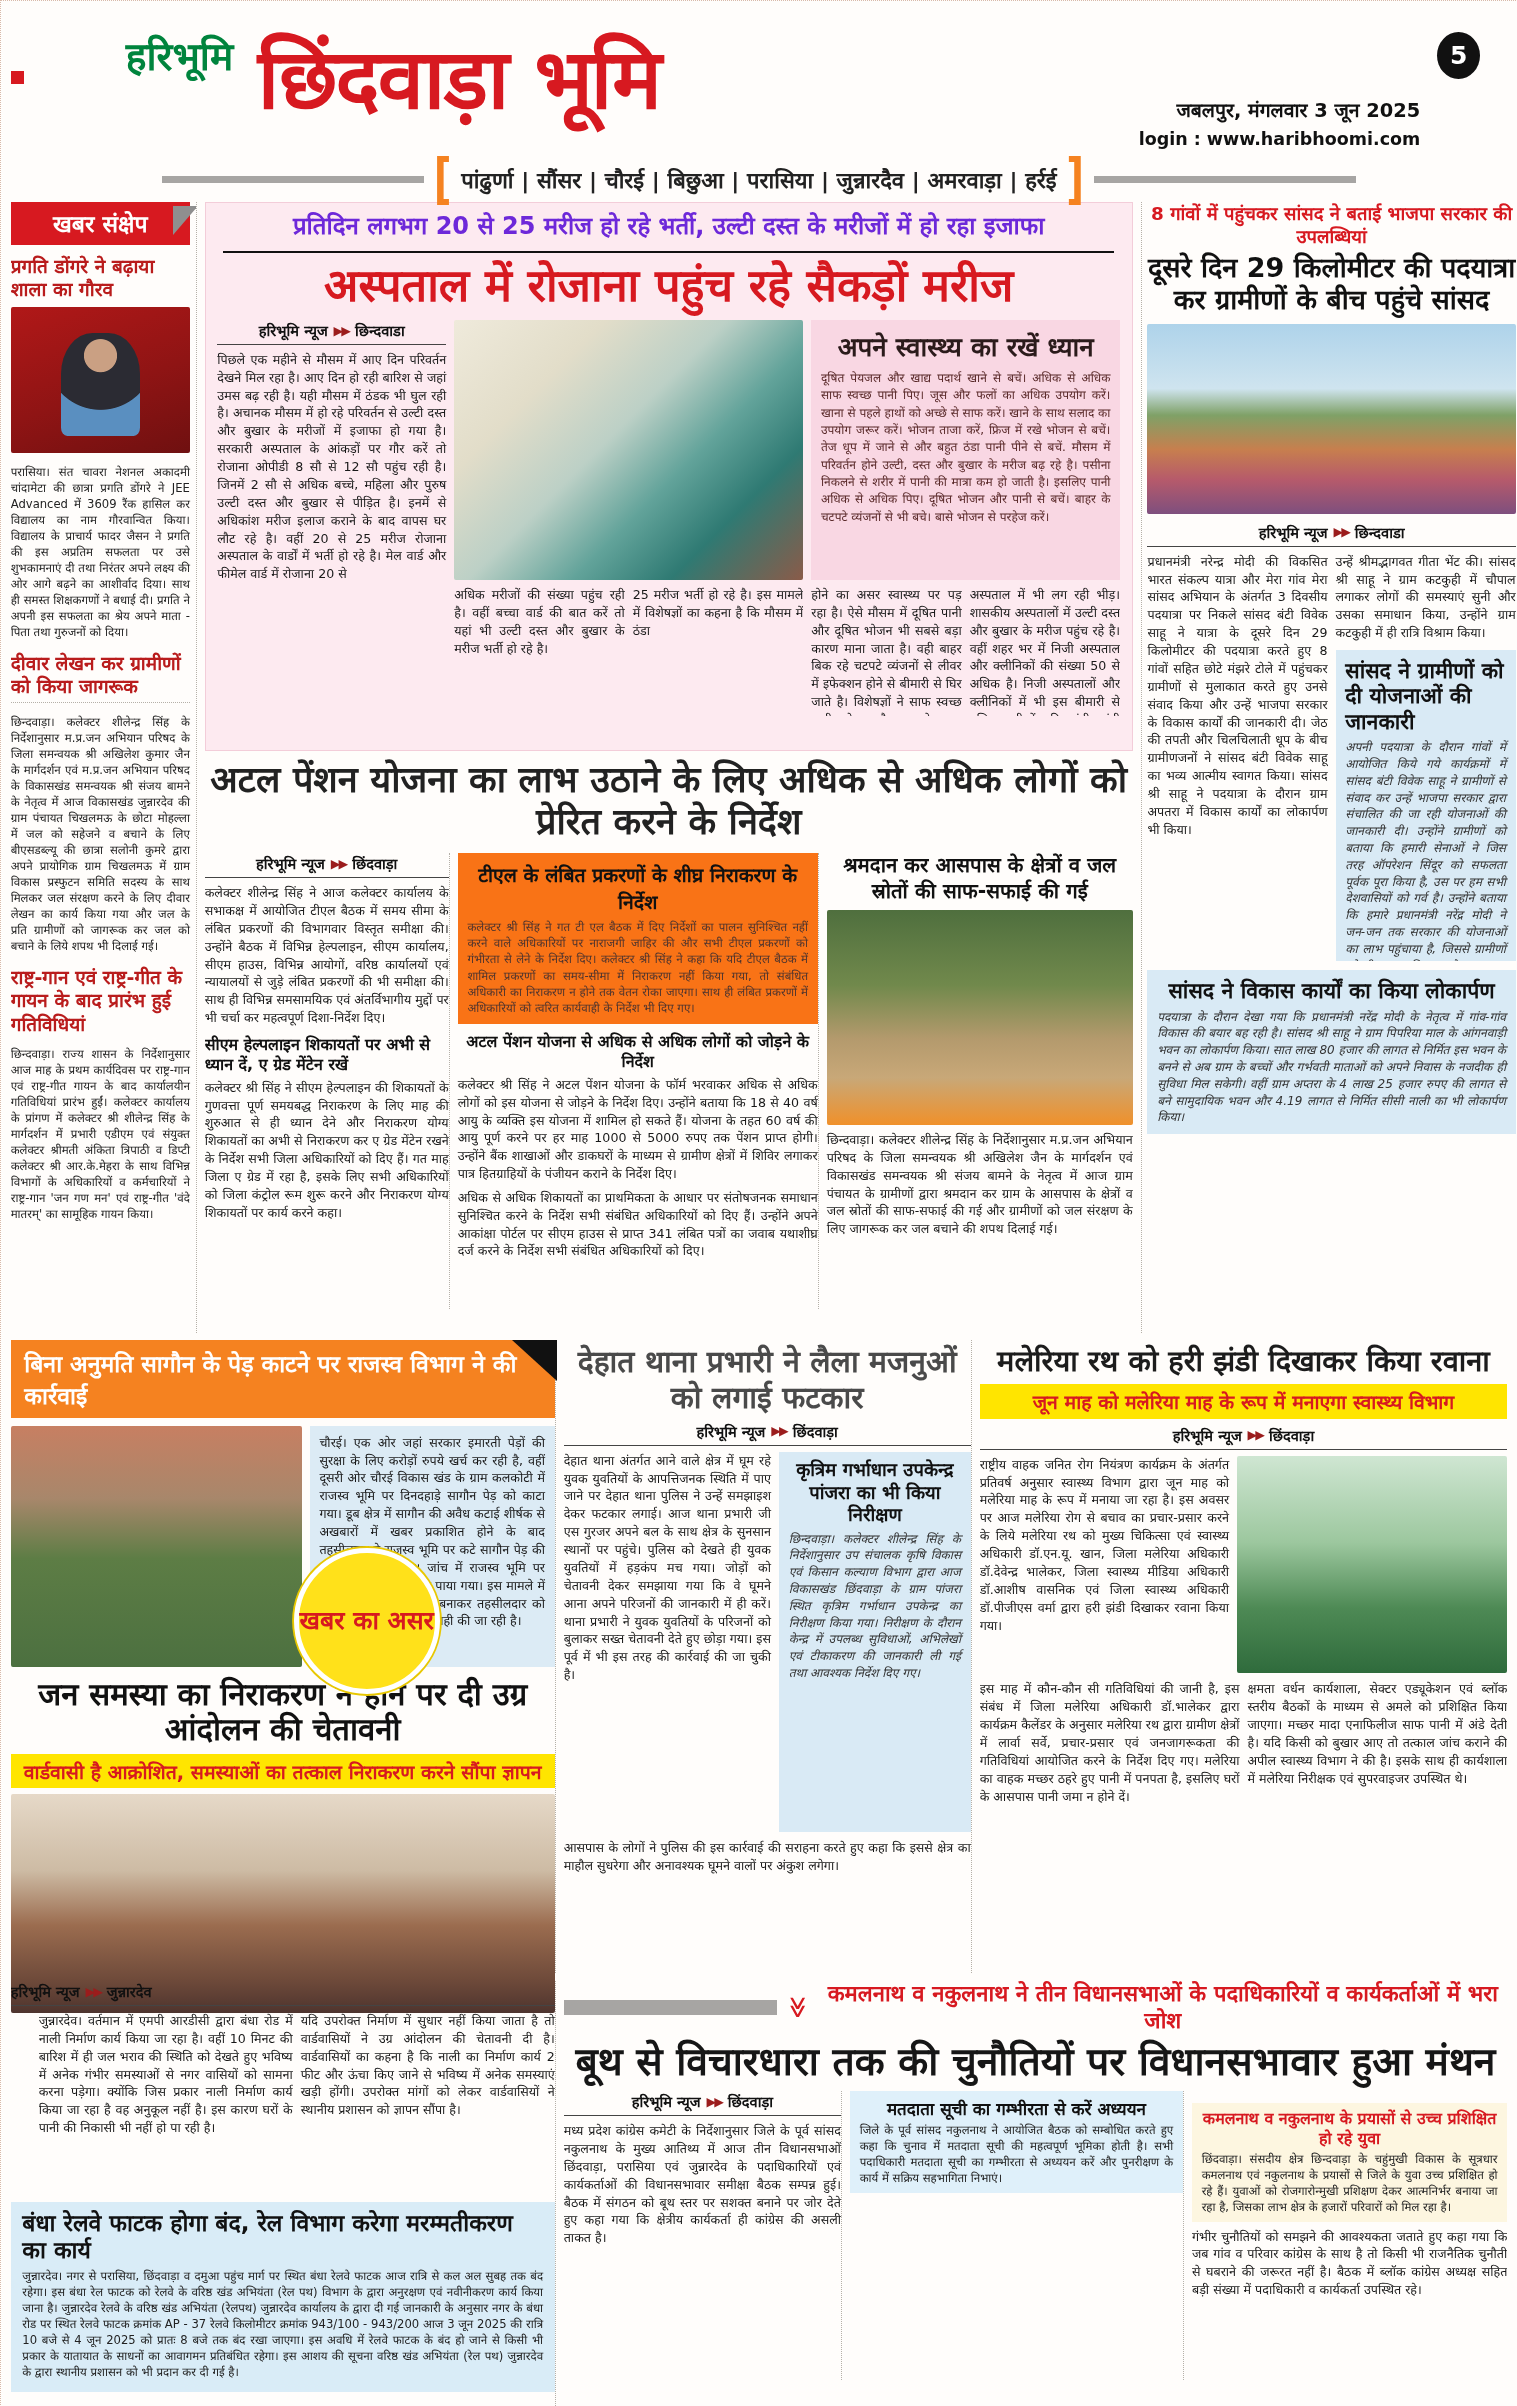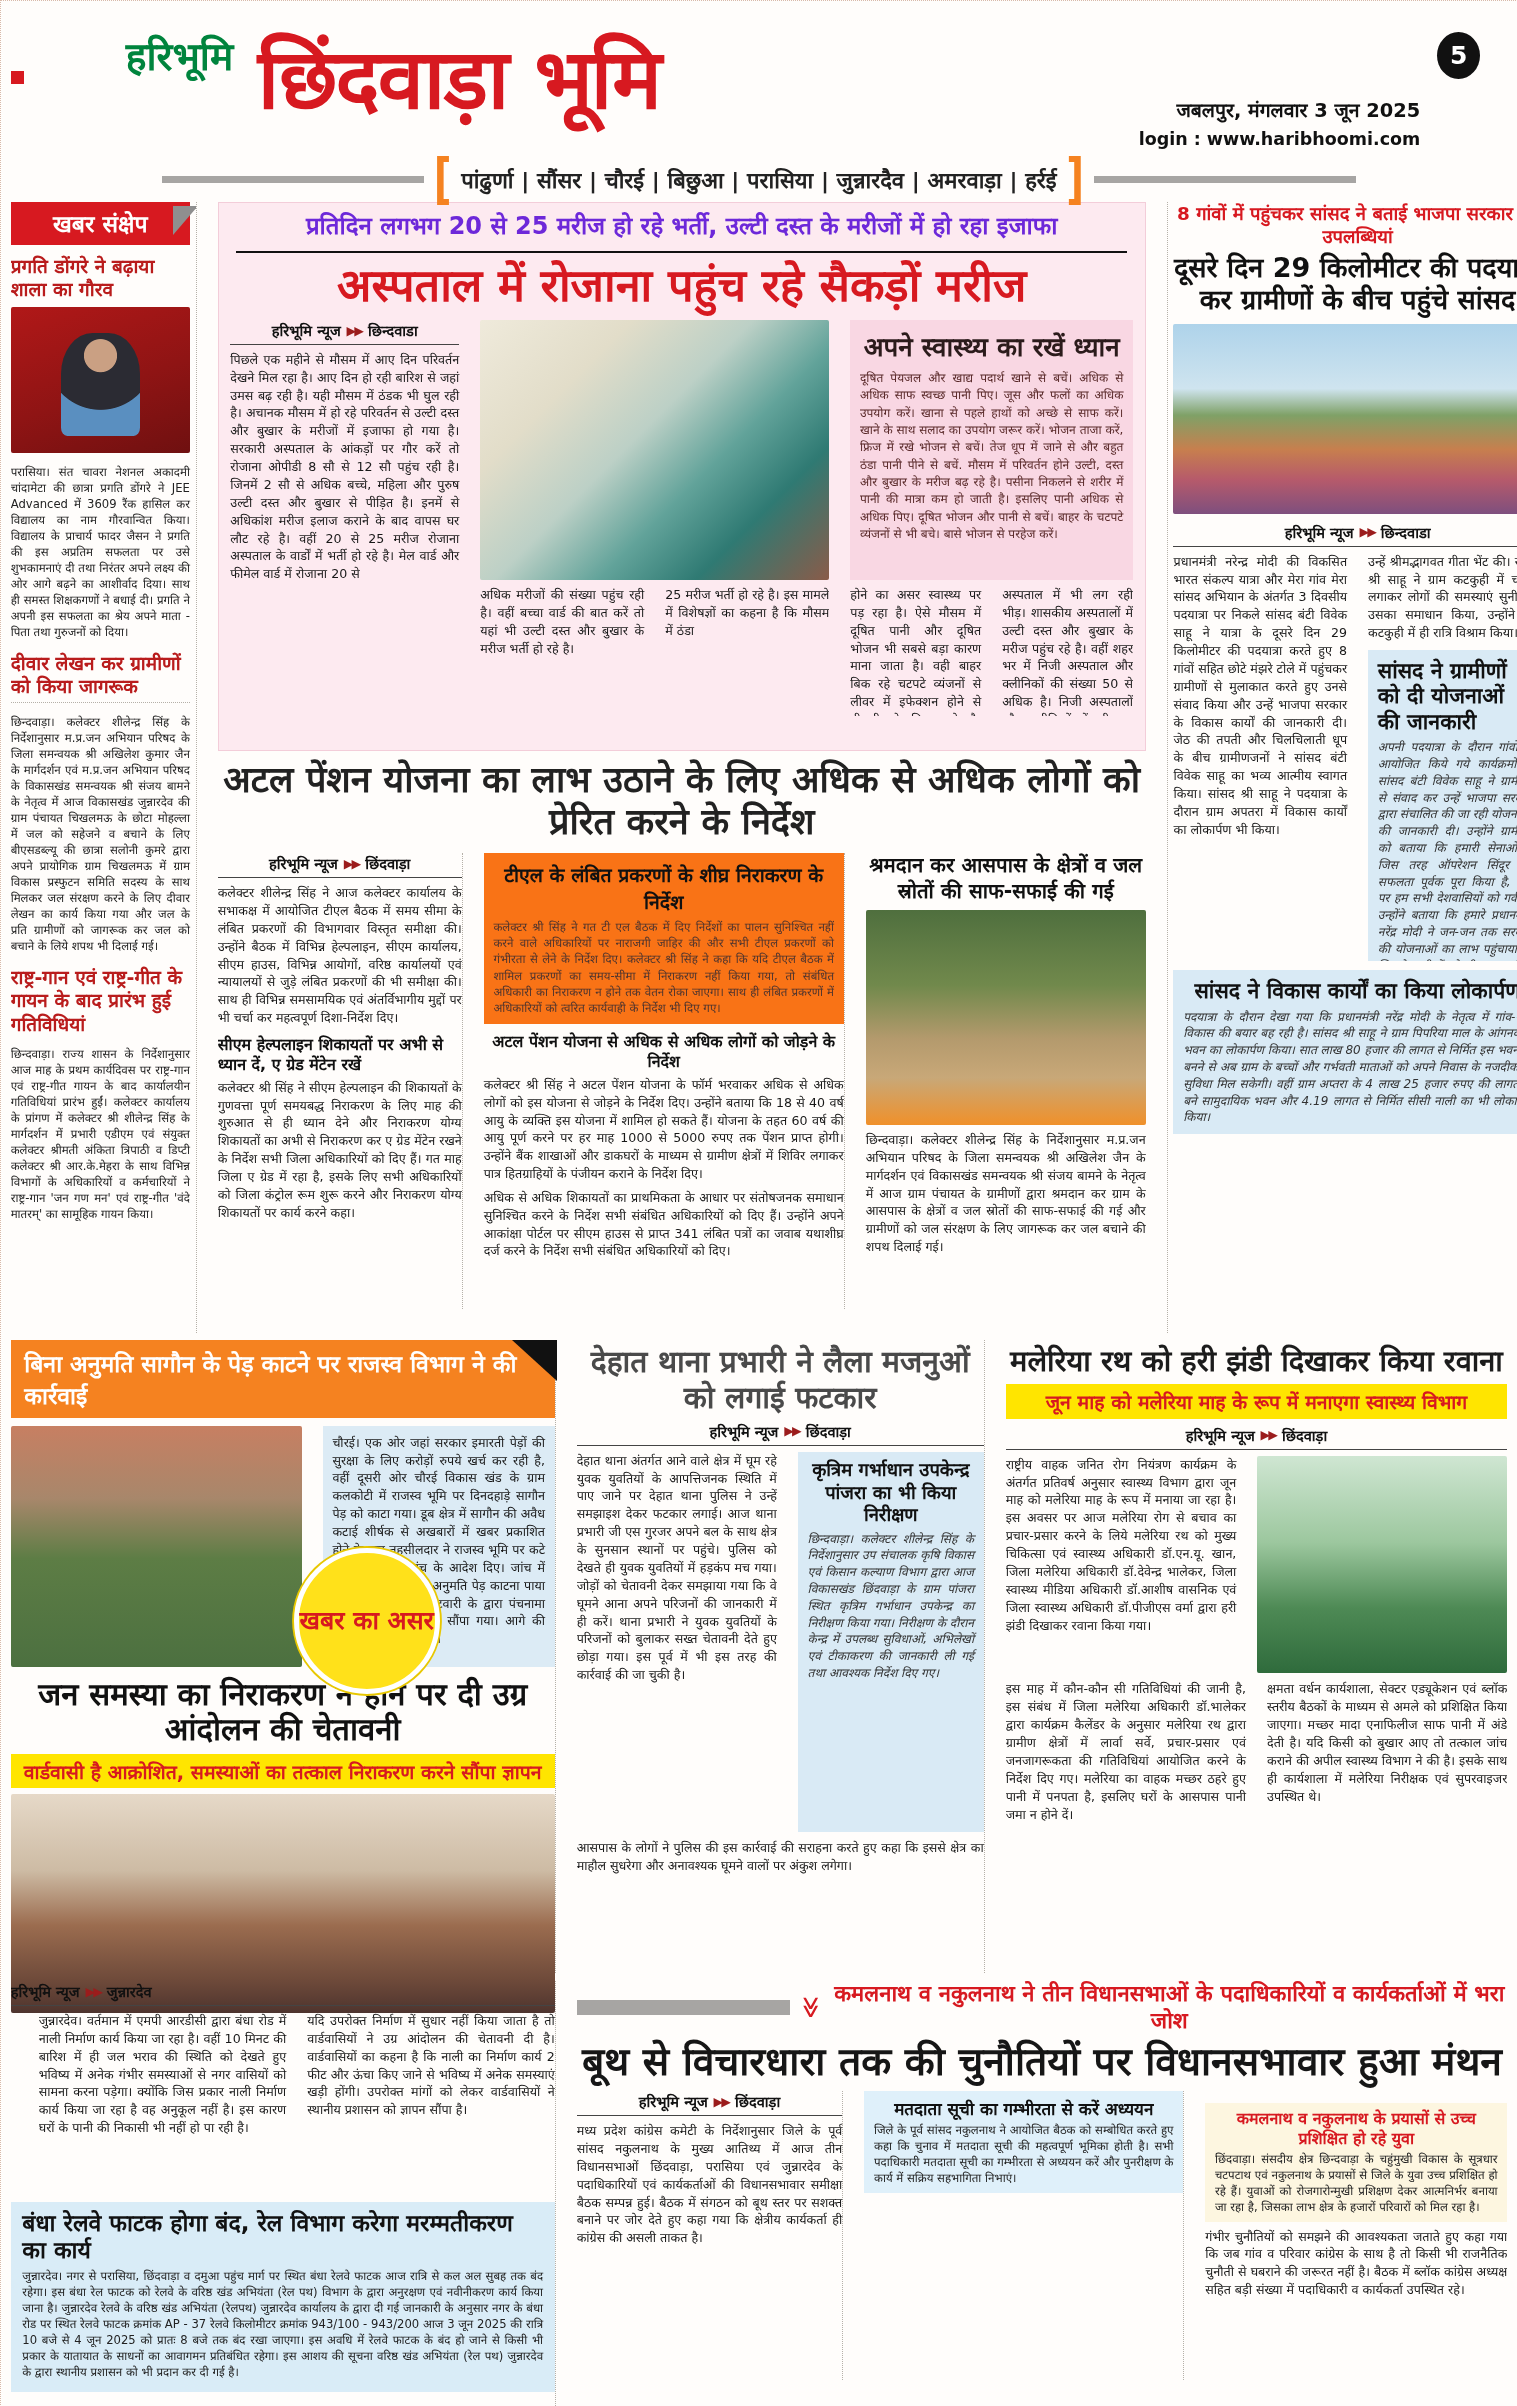--- a/index.html
+++ b/index.html
@@ -15,21 +15,21 @@
               color:#fff;font-size:25px;font-weight:bold;display:flex;align-items:center;justify-content:center;}
   .dateline{position:absolute;right:87px;top:85px;font-weight:bold;font-size:19.4px;color:#111;}
   .login-line{position:absolute;right:87px;top:118px;font-weight:bold;font-size:17.5px;color:#111;}
   .red-mark{position:absolute;left:0px;top:60px;width:13.6px;height:13.6px;background:#d71920;}
   
   .navstrip{height:45px;display:flex;align-items:center;justify-content:center;gap:9.7px;}
   .nav-line{flex:1;height:6.8px;background:#a7a5a3;max-width:262px;}
   .bracket{color:#f58220;font-size:39px;font-weight:bold;line-height:0.8;transform:scaleY(1.4);}
   .nav-text{font-size:22px;font-weight:bold;color:#222;white-space:nowrap;}
   
-  .row{display:flex;gap:21px;}
+  .row{display:flex;gap:8px;}
   .bt{font-size:12.6px;line-height:1.42;text-align:justify;color:#181818;}
   .bt-sm{font-size:11.6px;line-height:1.38;text-align:justify;color:#222;}
   .byline{display:flex;align-items:center;justify-content:center;gap:5.8px;font-weight:bold;font-size:14.6px;
           border-bottom:1.9px solid #444;padding-bottom:3.9px;margin-bottom:5.8px;color:#111;white-space:nowrap;}
   .byl-arrows{color:#9b1c1c;font-size:12.6px;letter-spacing:-1.9px;}
   .ph{border-radius:1.9px;}
   .dotted-r{border-right:1px dotted #b5b0a8;}
   .dotted-b{border-bottom:1px dotted #b5b0a8;}
   
   .rail{width:186px;flex:none;padding-right:5.8px;}
@@ -314,21 +314,21 @@
         </div>
         <div style="width:36%;" class="dotted-r">
           <div class="votebox">
             <div class="vb-title">मतदाता सूची का गम्भीरता से करें अध्ययन</div>
             <p class="bt-sm" style="margin:0;">जिले के पूर्व सांसद नकुलनाथ ने आयोजित बैठक को सम्बोधित करते हुए कहा कि चुनाव में मतदाता सूची की महत्वपूर्ण भूमिका होती है। सभी पदाधिकारी मतदाता सूची का गम्भीरता से अध्ययन करें और पुनरीक्षण के कार्य में सक्रिय सहभागिता निभाएं।</p>
           </div>
         </div>
         <div style="width:34%;">
           <div class="creambox">
             <div class="cb-title">कमलनाथ व नकुलनाथ के प्रयासों से उच्च प्रशिक्षित हो रहे युवा</div>
-            <p class="bt-sm" style="margin:0;">छिंदवाड़ा। संसदीय क्षेत्र छिन्दवाड़ा के चहुंमुखी विकास के सूत्रधार चटपटाथ एवं नकुलनाथ के प्रयासों से जिले के युवा उच्च प्रशिक्षित हो रहे हैं। युवाओं को रोजगारोन्मुखी प्रशिक्षण देकर आत्मनिर्भर बनाया जा रहा है, जिसका लाभ क्षेत्र के हजारों परिवारों को मिल रहा है।</p>
+            <p class="bt-sm" style="margin:0;">छिंदवाड़ा। संसदीय क्षेत्र छिन्दवाड़ा के चहुंमुखी विकास के सूत्रधार कमलनाथ एवं नकुलनाथ के प्रयासों से जिले के युवा उच्च प्रशिक्षित हो रहे हैं। युवाओं को रोजगारोन्मुखी प्रशिक्षण देकर आत्मनिर्भर बनाया जा रहा है, जिसका लाभ क्षेत्र के हजारों परिवारों को मिल रहा है।</p>
           </div>
           <p class="bt" style="margin:0;">गंभीर चुनौतियों को समझने की आवश्यकता जताते हुए कहा गया कि जब गांव व परिवार कांग्रेस के साथ है तो किसी भी राजनैतिक चुनौती से घबराने की जरूरत नहीं है। बैठक में ब्लॉक कांग्रेस अध्यक्ष सहित बड़ी संख्या में पदाधिकारी व कार्यकर्ता उपस्थित रहे।</p>
         </div>
       </div>
     </div>
   </div>
 
 </div>
 
 

